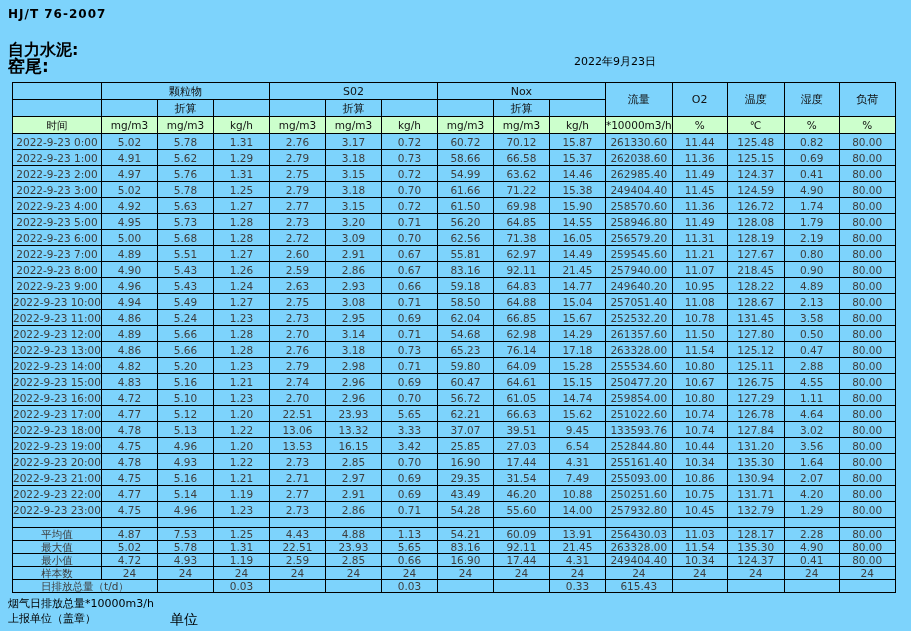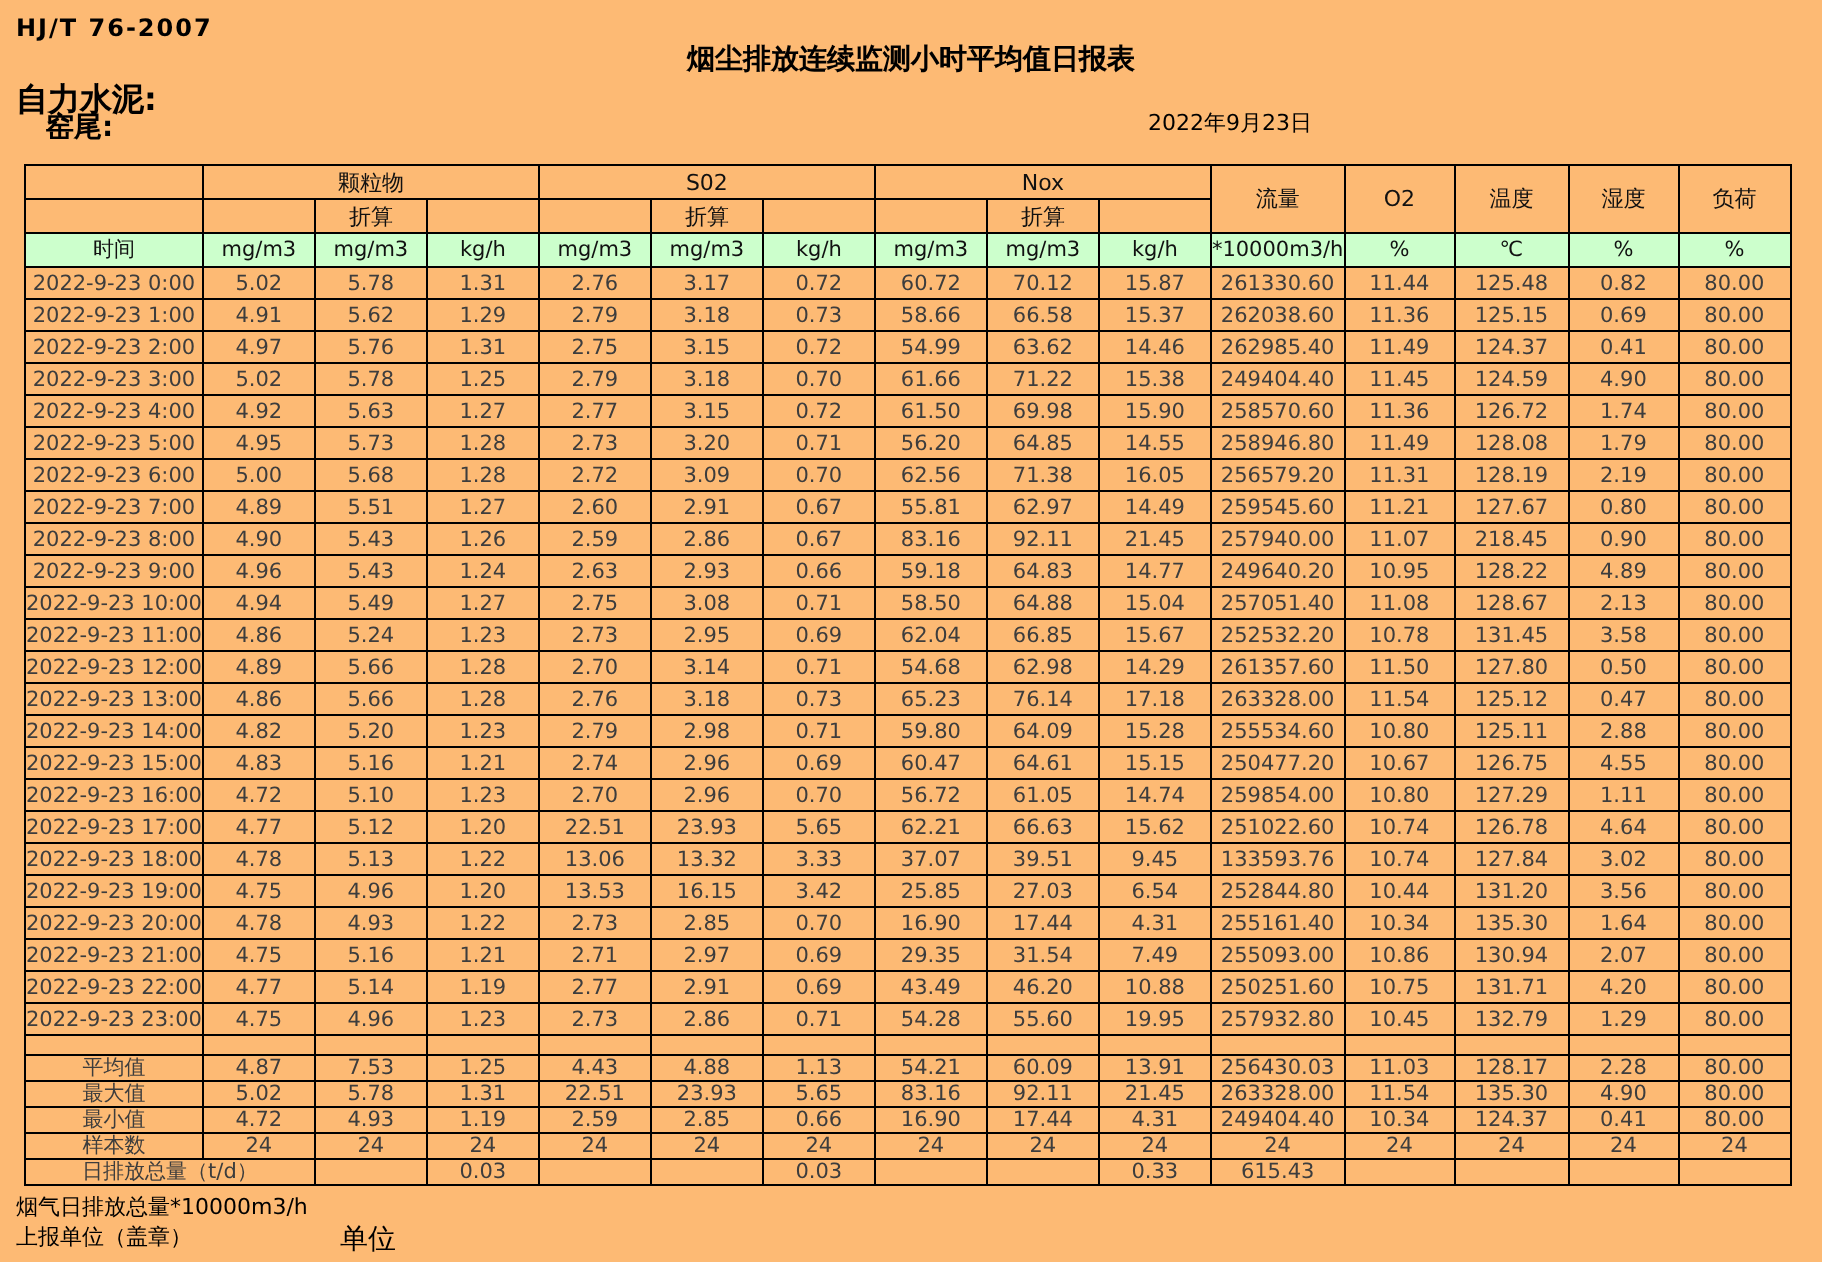--- a/index.html
+++ b/index.html
@@ -1,23 +1,23 @@
 <!DOCTYPE html>
 <html><head>
 <meta charset="utf-8">
 <style>
   html,body { margin:0; padding:0; background:#fff; }
   .page {
-    position:relative; width:911px; height:631px; background:#fdba74;
+    position:relative; width:911px; height:631px; background:#7dd3fc;
     font-family:"DejaVu Sans", sans-serif; color:#000; overflow:hidden;
   }
   .std  { position:absolute; top:7px;  left:8px;  font-size:12px; font-weight:bold; letter-spacing:1px; }
   .title{ position:absolute; top:21px; left:0; width:911px; text-align:center; font-size:14px; font-weight:bold; }
   .company{ position:absolute; top:40px; left:8px; font-size:16px; font-weight:bold; }
-  .kiln { position:absolute; top:55px; left:23px; font-size:14px; font-weight:bold; }
+  .kiln { position:absolute; top:55px; left:8px; font-size:17px; font-weight:bold; }
   .date { position:absolute; top:54px; left:549px; font-size:11px;margin-left:25px; }
 
   table.report {
     position:absolute; top:82px; left:12px;
     border-collapse:collapse; table-layout:fixed;
   }
   table.report td {
     border:1px solid #000; padding:0; margin:0;
     text-align:center; vertical-align:middle;
     font-size:10.5px; line-height:14px; height:15px;
@@ -33,21 +33,20 @@
   .f-note { position:absolute; top:596px; left:8px;  font-size:11px; }
   .f-report { position:absolute; top:611px; left:8px;  font-size:11px; }
   .f-unit { position:absolute; top:611px; left:170px; font-size:14px; }
 </style>
 </head>
 <body>
 
 <div class="page">
 
   <div class="std">HJ/T  76-2007</div>
-  <div class="title">烟尘排放连续监测小时平均值日报表</div>
   <div class="company">自力水泥:</div>
   <div class="kiln">窑尾:</div>
   <div class="date">2022年9月23日</div>
 
   <table class="report">
     <colgroup>
       <col style="width:88px">
       <col style="width:56px">
         <col style="width:56px">
         <col style="width:56px">
@@ -498,21 +497,21 @@
         <tr class="data">
           <td>2022-9-23 23:00</td>
           <td>4.75</td>
           <td>4.96</td>
           <td>1.23</td>
           <td>2.73</td>
           <td>2.86</td>
           <td>0.71</td>
           <td>54.28</td>
           <td>55.60</td>
-          <td>19.95</td>
+          <td>14.00</td>
           <td>257932.80</td>
           <td class="lo">10.45</td>
           <td>132.79</td>
           <td>1.29</td>
           <td>80.00</td>
         </tr>
         <tr class="spacer">
           <td></td>
           <td></td>
           <td></td>

